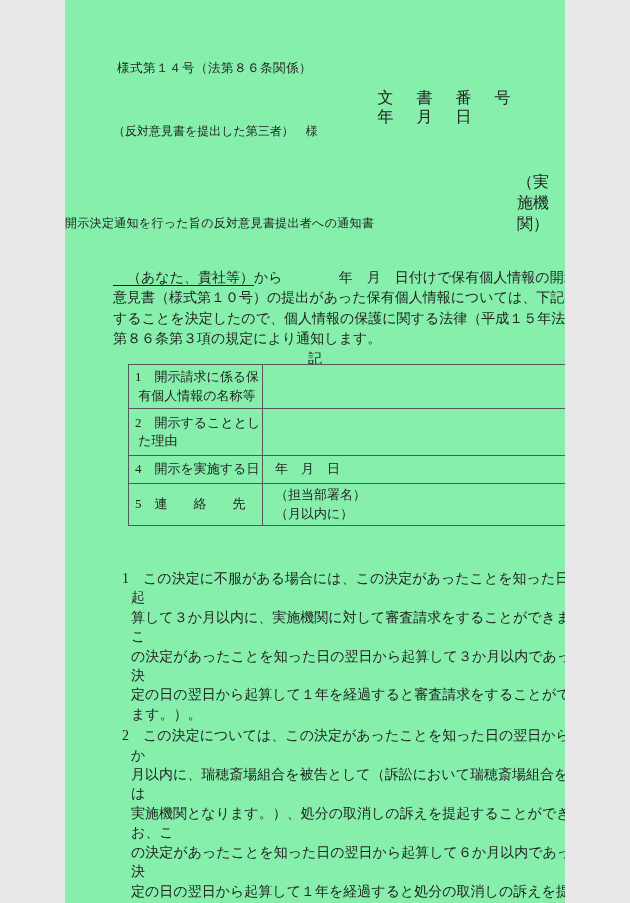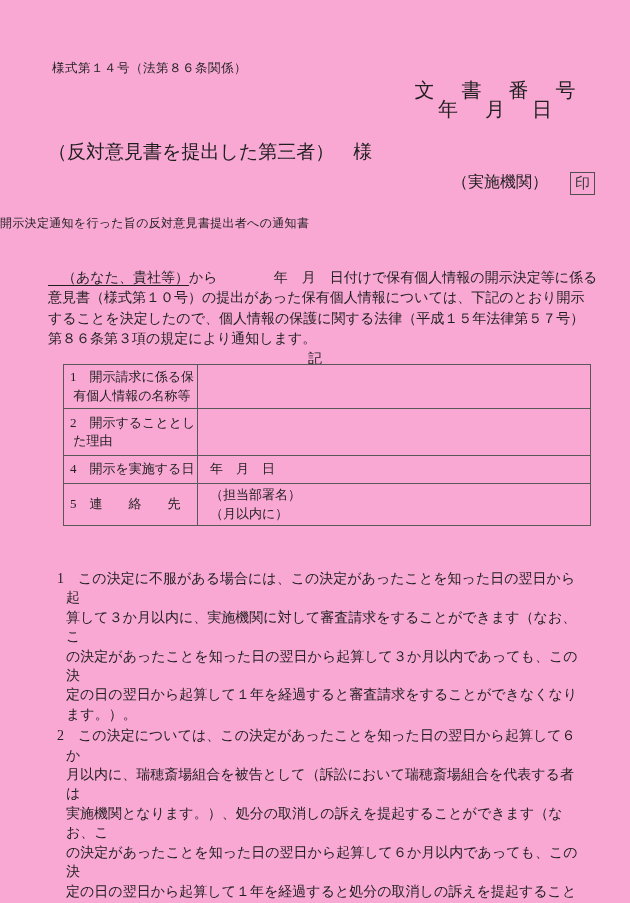--- a/index.html
+++ b/index.html
@@ -1,42 +1,42 @@
 <!DOCTYPE html>
 <html><head>
 <meta charset="utf-8">
 <style>
   html,body { margin:0; padding:0; background:#e8e8e8; }
   .page {
     position: relative;
-    width: 630px;
+    width: 500px;
     height: 903px;
     margin: 0 auto;
-    background: #f9a8d4;
+    background: #86efac;
     color: #1f1f1f;
     font-family: "Liberation Serif", "DejaVu Serif", serif;
     overflow: hidden;
   }
   .abs { position: absolute; }
 
   .form-number {
     left: 52px; top: 60px;
     font-size: 12.5px;
     letter-spacing: 0.5px;
   }
   .docnum-block {
-    right: 51px; top: 81px;
-    text-align: center;
-    font-size: 20px;
+    right: 51px; top: 89px;
+    text-align: left;
+    font-size: 16px;
     line-height: 18.5px;
     letter-spacing: 3.5px;
   }
   .addressee {
-    left: 48px; top: 139px;
-    font-size: 19px;
+    left: 48px; top: 123px;
+    font-size: 12px;
   }
   .agency-row {
     left: 452px; top: 172px;
     display: flex;
     align-items: flex-start;
     gap: 22px;
     font-size: 16px;
   }
   .stamp {
     display: inline-block;

